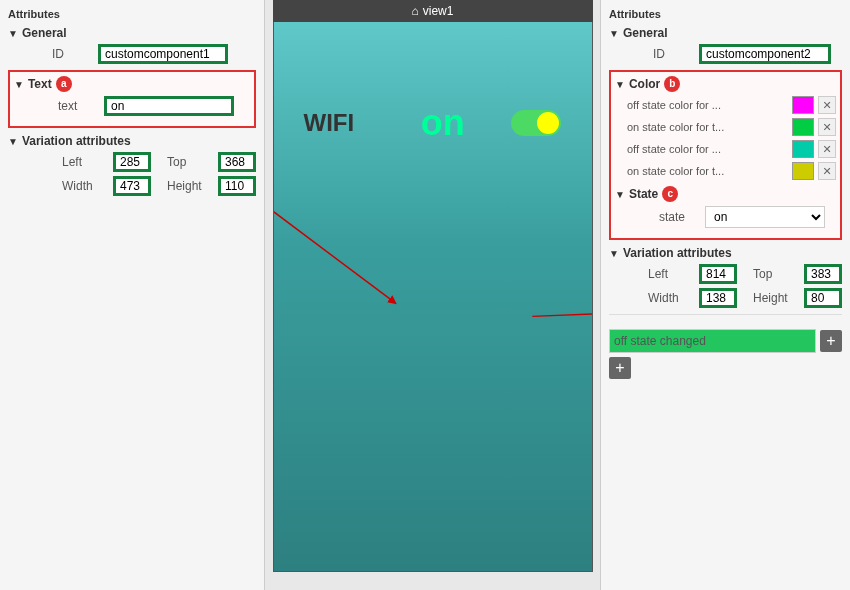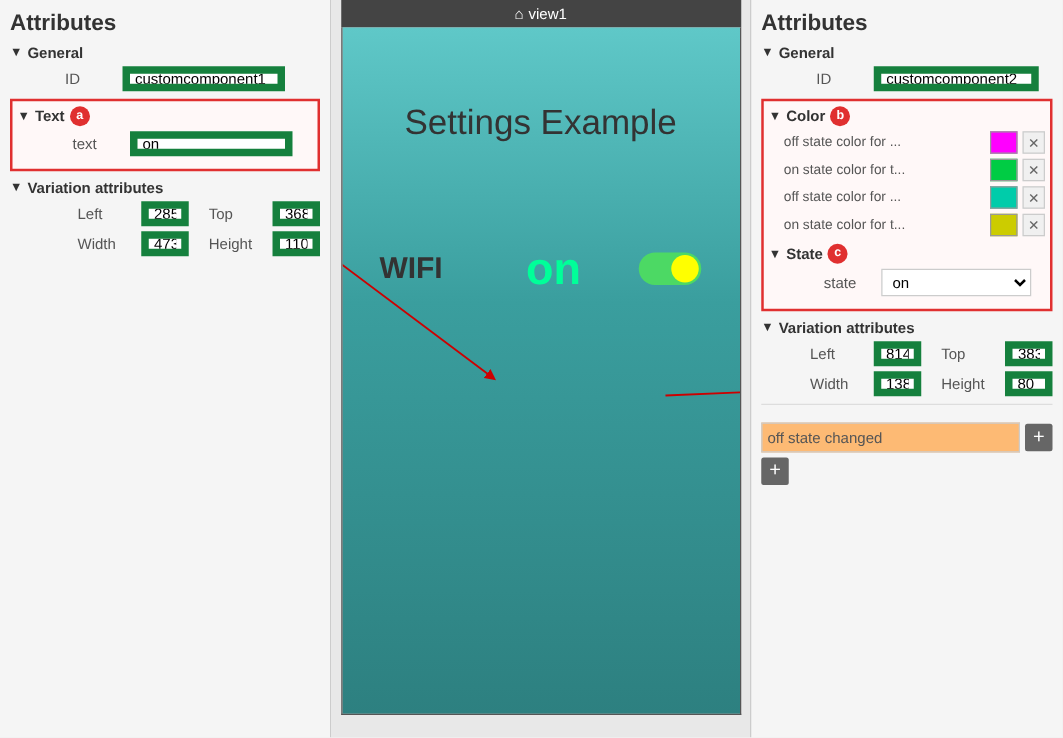--- a/index.html
+++ b/index.html
@@ -16,21 +16,21 @@
     
     .left-panel {
       width: 265px;
       background: #f5f5f5;
       border-right: 1px solid #ccc;
       padding: 8px;
       flex-shrink: 0;
     }
 
     .panel-title {
-      font-size: 18px;
+      font-size: 11px;
       font-weight: bold;
       color: #333;
       margin-bottom: 6px;
     }
 
     .section-header {
       display: flex;
       align-items: center;
       gap: 4px;
       font-weight: bold;
@@ -57,21 +57,21 @@
     }
 
     .field-label {
       color: #555;
       min-width: 40px;
       font-size: 12px;
       margin-left: 32px;
     }
 
     .field-input {
-      border: 6px solid #15803d;
+      border: 3px solid #15803d;
       background: white;
       padding: 2px 4px;
       font-size: 12px;
       height: 20px;
     }
 
     .field-input-wide {
       width: 130px;
     }
 
@@ -258,21 +258,21 @@
       display: flex;
       align-items: center;
       margin-bottom: 4px;
       gap: 4px;
     }
 
     .event-input {
       flex: 1;
       height: 24px;
       border: 1px solid #ccc;
-      background: #fdba74;
+      background: #22c55e;
       padding: 2px 4px;
       font-size: 12px;
       color: #555;
     }
 
     .event-add {
       width: 22px;
       height: 22px;
       background: #666;
       color: white;
@@ -371,21 +371,20 @@
     </div>
   </div>
 </div>
 
 <div class="center-panel">
   <div class="device-header">
     <span>⌂</span>
     <span>view1</span>
   </div>
   <div class="device-screen">
-    <div class="screen-title">Settings Example</div>
     <div class="wifi-row">
       <span class="wifi-label">WIFI</span>
       <span class="on-text">on</span>
       <div class="toggle-switch">
         <div class="toggle-knob"></div>
       </div>
     </div>
 
     <svg class="arrow-overlay" viewBox="0 0 320 550">
 

